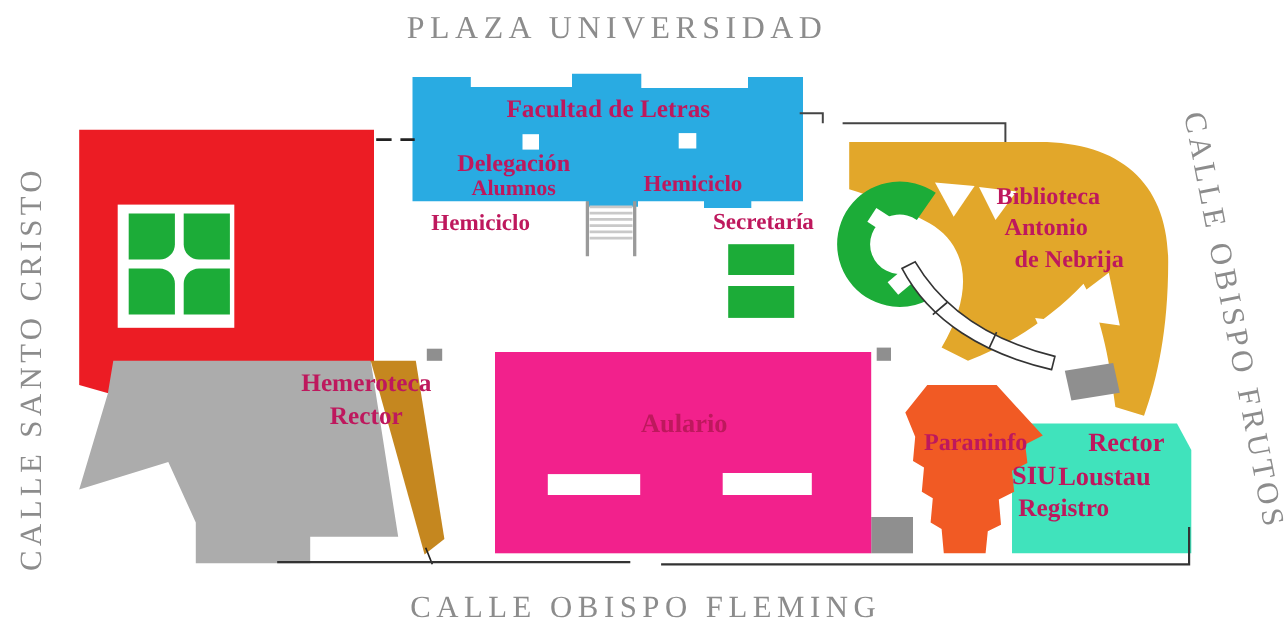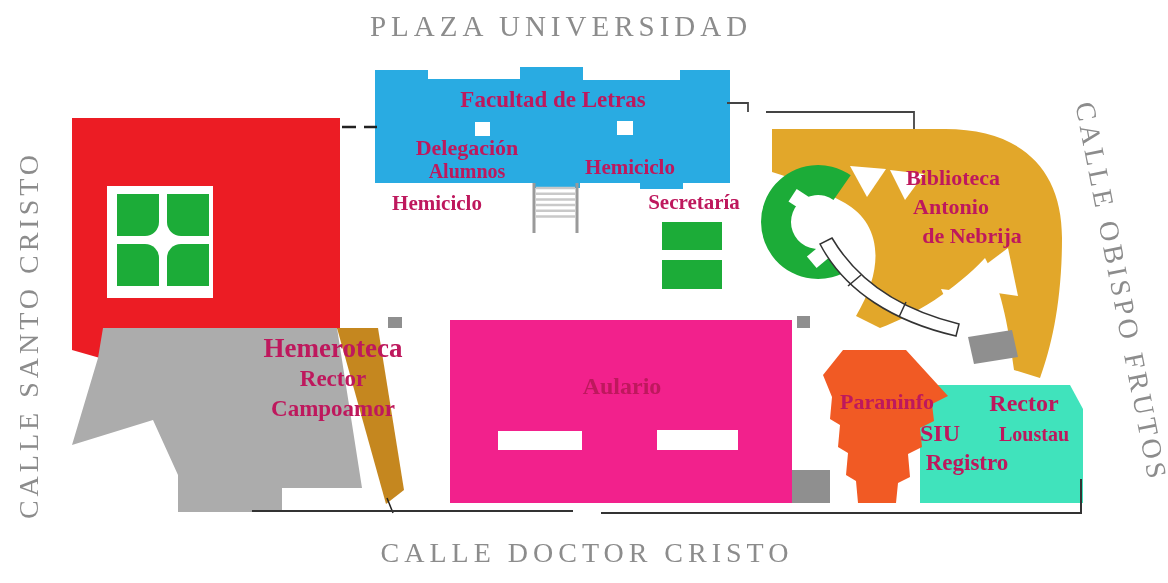--- a/index.html
+++ b/index.html
@@ -76,34 +76,33 @@
     <path d="M727,103 L748,103 L748,112" stroke="#444444" stroke-width="1.8" fill="none"></path>
     <path d="M766,112 L914,112 L914,129" stroke="#444444" stroke-width="1.8" fill="none"></path>
 
     <path d="M252,511 L573,511" stroke="#333333" stroke-width="2" fill="none"></path>
     <path d="M601,513 L1081,513 L1081,479" stroke="#333333" stroke-width="2" fill="none"></path>
   </svg>
 
   <div class="street" style="left:561px;top:26px;font-size:29px">PLAZA UNIVERSIDAD</div>
   <div class="street vleft" style="left:29px;top:335px;font-size:28px">CALLE SANTO CRISTO</div>
   <div class="street robisp" style="left:1121px;top:292px;font-size:28px">CALLE OBISPO FRUTOS</div>
-  <div class="street" style="left:587px;top:553px;font-size:28px">CALLE DOCTOR CRISTO</div>
+  <div class="street" style="left:587px;top:553px;font-size:28px">CALLE OBISPO FLEMING</div>
 
   <div class="lbl" style="left:553px;top:99px;font-size:23px">Facultad de Letras</div>
   <div class="lbl" style="left:467px;top:148px;font-size:22px">Delegación</div>
   <div class="lbl" style="left:467px;top:171px;font-size:20px">Alumnos</div>
   <div class="lbl" style="left:630px;top:167px;font-size:21px">Hemiciclo</div>
   <div class="lbl" style="left:437px;top:203px;font-size:21px">Hemiciclo</div>
   <div class="lbl" style="left:694px;top:202px;font-size:21px">Secretaría</div>
   <div class="lbl" style="left:953px;top:178px;font-size:22px">Biblioteca</div>
   <div class="lbl" style="left:951px;top:207px;font-size:22px">Antonio</div>
   <div class="lbl" style="left:972px;top:236px;font-size:22px">de Nebrija</div>
-  <div class="lbl" style="left:333px;top:348px;font-size:27px">Hemeroteca</div>
+  <div class="lbl" style="left:333px;top:348px;font-size:23px">Hemeroteca</div>
   <div class="lbl" style="left:333px;top:378px;font-size:23px">Rector</div>
-  <div class="lbl" style="left:333px;top:408px;font-size:23px">Campoamor</div>
   <div class="lbl" style="left:622px;top:386px;font-size:24px">Aulario</div>
   <div class="lbl" style="left:887px;top:402px;font-size:22px">Paraninfo</div>
   <div class="lbl" style="left:1024px;top:403px;font-size:24px">Rector</div>
   <div class="lbl" style="left:940px;top:433px;font-size:24px">SIU</div>
-  <div class="lbl" style="left:1034px;top:434px;font-size:20px">Loustau</div>
+  <div class="lbl" style="left:1004px;top:434px;font-size:24px">Loustau</div>
   <div class="lbl" style="left:967px;top:462px;font-size:23px">Registro</div>
 
 </div>
 
 </body></html>

